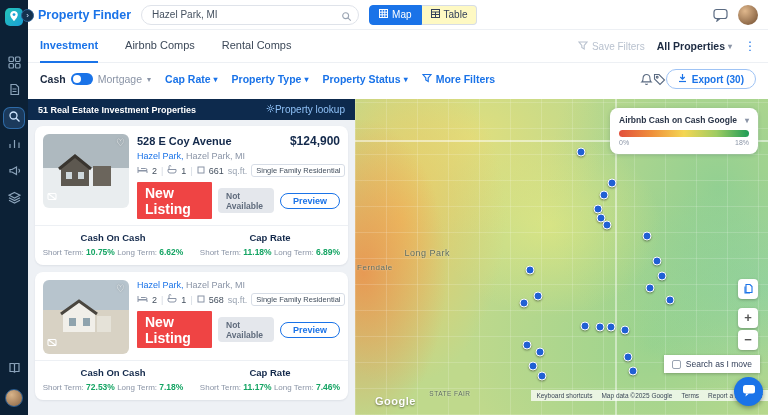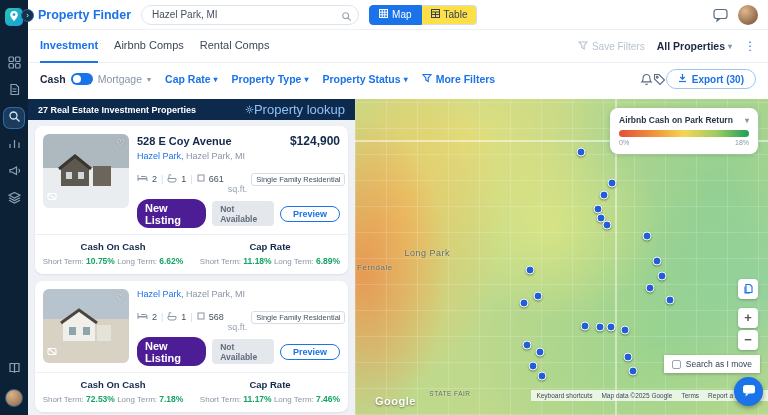--- a/index.html
+++ b/index.html
@@ -20,29 +20,29 @@
 
   
   .main { flex:1; display:flex; flex-direction:column; min-width:0; }
 
   .topbar { height:30px; display:flex; align-items:center; gap:10px; padding:0 10px 0 10px; border-bottom:1px solid #edf0f4; }
   .app-title { color:#1a73e8; font-size:12.5px; font-weight:bold; white-space:nowrap; }
   .search-wrap { position:relative; }
   .search-input { width:218px; height:20px; border:1px solid #dfe3ea; border-radius:11px; font-size:10px; color:#44505f; padding:0 22px 0 10px; outline:none; font-family:"Liberation Sans",sans-serif; }
   .search-icon { position:absolute; right:7px; top:4px; }
   .seg { display:flex; }
-  .seg-btn { height:20px; display:flex; align-items:center; gap:4px; font-size:10px; padding:0 9px; border:1px solid #d7dde6; background:#fde047; color:#33405a; cursor:pointer; }
+  .seg-btn { height:20px; display:flex; align-items:center; gap:4px; font-size:10px; padding:0 9px; border:1px solid #d7dde6; background:#fef9c3; color:#33405a; cursor:pointer; }
   .seg-btn.first { border-radius:4px 0 0 4px; }
   .seg-btn.last { border-radius:0 4px 4px 0; border-left:none; }
   .seg-btn.active { background:#1a73e8; border-color:#1a73e8; color:#fff; }
   .topbar-spacer { flex:1; }
   .chat-top { cursor:pointer; display:flex; }
   .avatar { width:20px; height:20px; border-radius:50%; background:radial-gradient(circle at 35% 30%, #e0b88d, #6e4a2d); cursor:pointer; }
 
-  .tabsrow { height:33px; display:flex; align-items:center; padding:0 12px; border-bottom:1px solid #edf0f4; gap:16px; }
+  .tabsrow { height:33px; display:flex; align-items:center; padding:0 12px; border-bottom:1px solid #edf0f4; gap:27px; }
   .tab { font-size:11px; color:#3c4858; height:33px; display:flex; align-items:center; cursor:pointer; border-bottom:2.5px solid transparent; }
   .tab.active { color:#1a73e8; font-weight:bold; border-bottom-color:#1a73e8; }
   .tabs-right { margin-left:auto; display:flex; align-items:center; gap:12px;text-align:right; }
   .save-filters { font-size:10px; color:#b9c2cf; display:flex; align-items:center; gap:4px; cursor:default; }
   .scope-dd { font-size:10.5px; color:#1d2b42; font-weight:bold; display:flex; align-items:center; gap:3px; cursor:pointer; }
   .kebab { color:#1a73e8; font-size:12px; cursor:pointer; }
 
   .filtersrow { height:32px; display:flex; align-items:center; padding:0 12px; gap:14px; }
   .cash-toggle { display:flex; align-items:center; gap:5px; font-size:10.5px; }
   .cash-lbl { color:#1d2b42; font-weight:bold; }
@@ -55,43 +55,43 @@
   .more-filters { font-size:10.5px; color:#1a73e8; font-weight:bold; display:flex; align-items:flex-start; gap:4px; cursor:pointer; }
   .filters-right { margin-left:auto; display:flex; align-items:center; gap:0; }
   .icon-btn { cursor:pointer; display:flex; }
   .export-btn { display:flex; align-items:center; gap:5px; font-size:10px; color:#1a73e8; font-weight:bold; border:1px solid #9ec3f5; border-radius:12px; padding:3px 11px; background:#fff; cursor:pointer; }
 
   
   .content { flex:1; display:flex; min-height:0; padding-top:4px; }
   .listpanel { width:327px; display:flex; flex-direction:column; background:#eef1f5; min-height:0; }
   .listheader { height:21px; background:#0d2a4d; display:flex; align-items:center; padding:0 10px; gap:6px; flex-shrink:0; }
   .listheader-title { color:#fff; font-size:9px; font-weight:bold; }
-  .lookup { margin-left:auto; display:flex; align-items:center; gap:0; color:#8fc1f7; font-size:13px; cursor:pointer; }
+  .lookup { margin-left:auto; display:flex; align-items:center; gap:0; color:#8fc1f7; font-size:10px; cursor:pointer; }
   .cards { flex:1; overflow:hidden; padding:6px 7px; display:flex; flex-direction:column; gap:7px; }
 
   .card { background:#fff; border-radius:8px; box-shadow:0 1px 2px rgba(20,40,70,.08); overflow:hidden; flex-shrink:0; }
   .card-top { display:flex; gap:8px; padding:8px 8px 6px 8px; }
   .thumb { width:86px; height:74px; border-radius:6px; position:relative; flex-shrink:0; overflow:hidden; }
   .thumb-a { background:linear-gradient(180deg,#aeb9bf 0 46%,#e9edef 46% 100%); }
   .thumb-b { background:linear-gradient(180deg,#b7c4cd 0 40%,#d8d2c4 40% 100%); }
   .thumb .house { position:absolute; left:14px; bottom:16px; }
   .heart { position:absolute; top:3px; right:4px; color:#fff; font-size:10px; cursor:pointer; text-shadow:0 0 2px rgba(0,0,0,.5); }
   .hide-ic { position:absolute; bottom:3px; left:4px; cursor:pointer; }
   .card-info { flex:1; min-width:0; display:flex; flex-direction:column; gap:3px; }
   .row1 { display:flex; justify-content:space-between; align-items:baseline; }
   .addr { font-size:11px; font-weight:bold; color:#13294b; cursor:pointer; }
   .price { font-size:12px; font-weight:bold; color:#13294b; }
   .row2 { font-size:9px; color:#8a94a6; }
   .citylink { color:#1a73e8; cursor:pointer; }
   .row3 { display:flex; align-items:center; gap:4px; font-size:9px; color:#44505f; }
   .row3 .sep { color:#d3d9e1; }
-  .unit { color:#9aa4b2;margin-top:20px; }
+  .unit { color:#9aa4b2; }
   .type-box { border:1px solid #d7dde6; border-radius:3px; font-size:7.5px; color:#44505f; padding:1px 4px; white-space:nowrap; }
   .row4 { display:flex; align-items:center; gap:6px; margin-top:2px; }
-  .badge-new { background:#4c1d95; color:#fff; font-size:11px; font-weight:bold; padding:2.5px 8px; border-radius:12px; }
+  .badge-new { background:#ef4444; color:#fff; font-size:14px; font-weight:bold; padding:2.5px 8px; border-radius:1px; }
   .badge-na { background:#e4e7ec; color:#5f6b7c; font-size:8.5px; font-weight:bold; padding:2.5px 8px; border-radius:4px; }
   .preview-btn { margin-left:auto; border:1px solid #1a73e8; color:#1a73e8; background:#fff; font-size:9px; font-weight:bold; padding:2px 12px; border-radius:10px; cursor:pointer; }
   .stats { display:flex; border-top:1px solid #edf0f4;align-items:center; }
   .stat { flex:1; text-align:center; padding:6px 4px 8px 4px; }
   .stat-title { font-size:9.5px; font-weight:bold; color:#13294b; margin-bottom:4px; }
   .stat-vals { font-size:8px; color:#8a94a6; }
   .stat-vals .val { color:#14a463; font-weight:bold; font-size:8.5px; }
   .vdiv { width:1px; background:#edf0f4; }
 
   
@@ -301,21 +301,21 @@
               </svg></span>
           <span>Export (30)</span>
         </button>
       </div>
     </div>
 
     <div class="content">
 
       <section class="listpanel">
         <div class="listheader">
-          <span class="listheader-title">27 Real Estate Investment Properties</span>
+          <span class="listheader-title">51 Real Estate Investment Properties</span>
           <span class="lookup">
             <span><svg width="9" height="9" viewBox="0 0 10 10" fill="none" stroke="#8fc1f7" stroke-width="1.1">
                   <circle cx="5" cy="5" r="1.6"></circle>
                   <path d="M5 0.8v1.4M5 7.8v1.4M0.8 5h1.4M7.8 5h1.4M2 2l1 1M7 7l1 1M8 2 7 3M3 7 2 8"></path>
                 </svg></span>
             <span>Property lookup</span>
           </span>
         </div>
 
         <div class="cards">
@@ -494,21 +494,21 @@
             <div class="map-dot" style="left: 41.6%; top: 77.8%;"></div>
             <div class="map-dot" style="left: 44.8%; top: 80%;"></div>
             <div class="map-dot" style="left: 43.1%; top: 84.4%;"></div>
             <div class="map-dot" style="left: 45.3%; top: 87.6%;"></div>
             <div class="map-dot" style="left: 66.1%; top: 81.6%;"></div>
             <div class="map-dot" style="left: 67.3%; top: 86%;"></div>
           </div>
 
         <div class="legend">
           <div class="legend-head">
-            <span>Airbnb Cash on Park Return</span>
+            <span>Airbnb Cash on Cash Google</span>
             <span class="chev">▾</span>
           </div>
           <div class="legend-bar" style="background: linear-gradient(90deg, rgb(226, 80, 60), rgb(239, 143, 59), rgb(244, 214, 83), rgb(159, 204, 98), rgb(31, 157, 87));"></div>
           <div class="legend-scale">
             <span>0%</span>
             <span>18%</span>
           </div>
         </div>
 
         <div class="map-sq-btn docs-btn">

